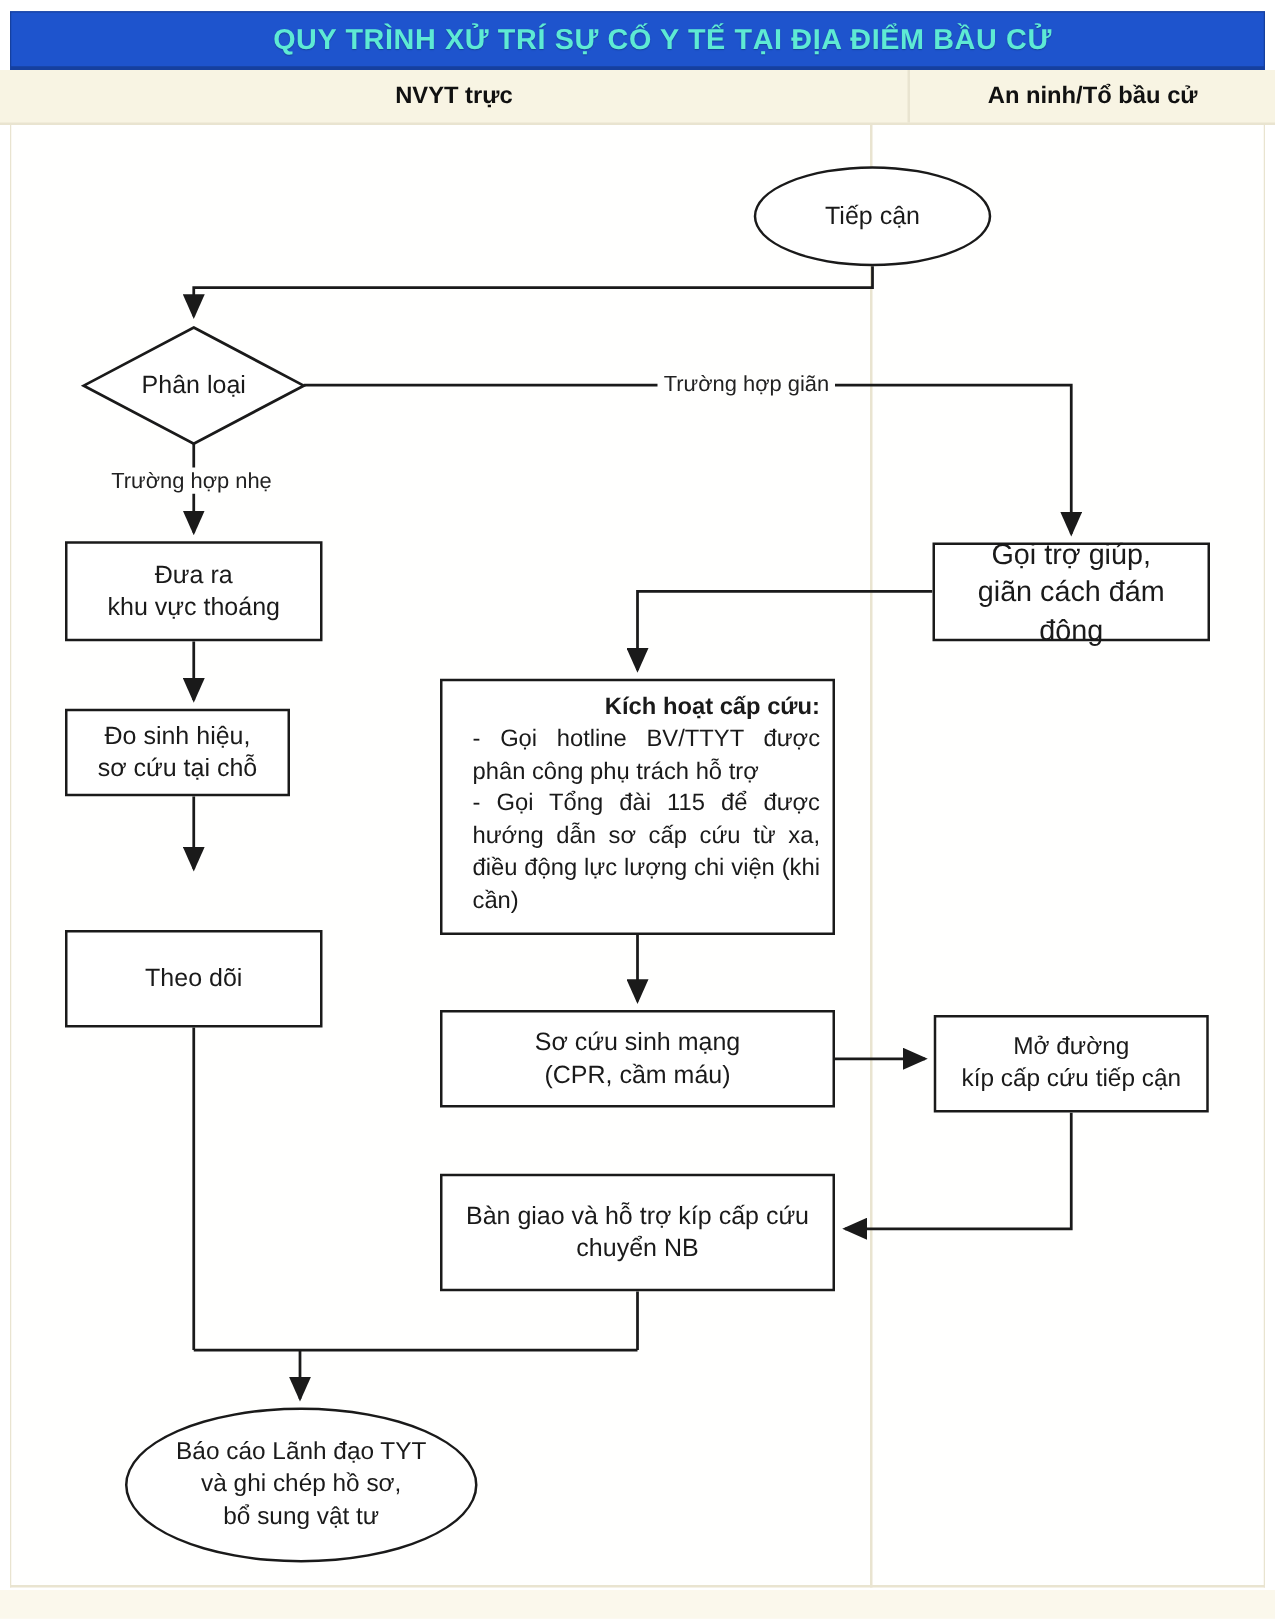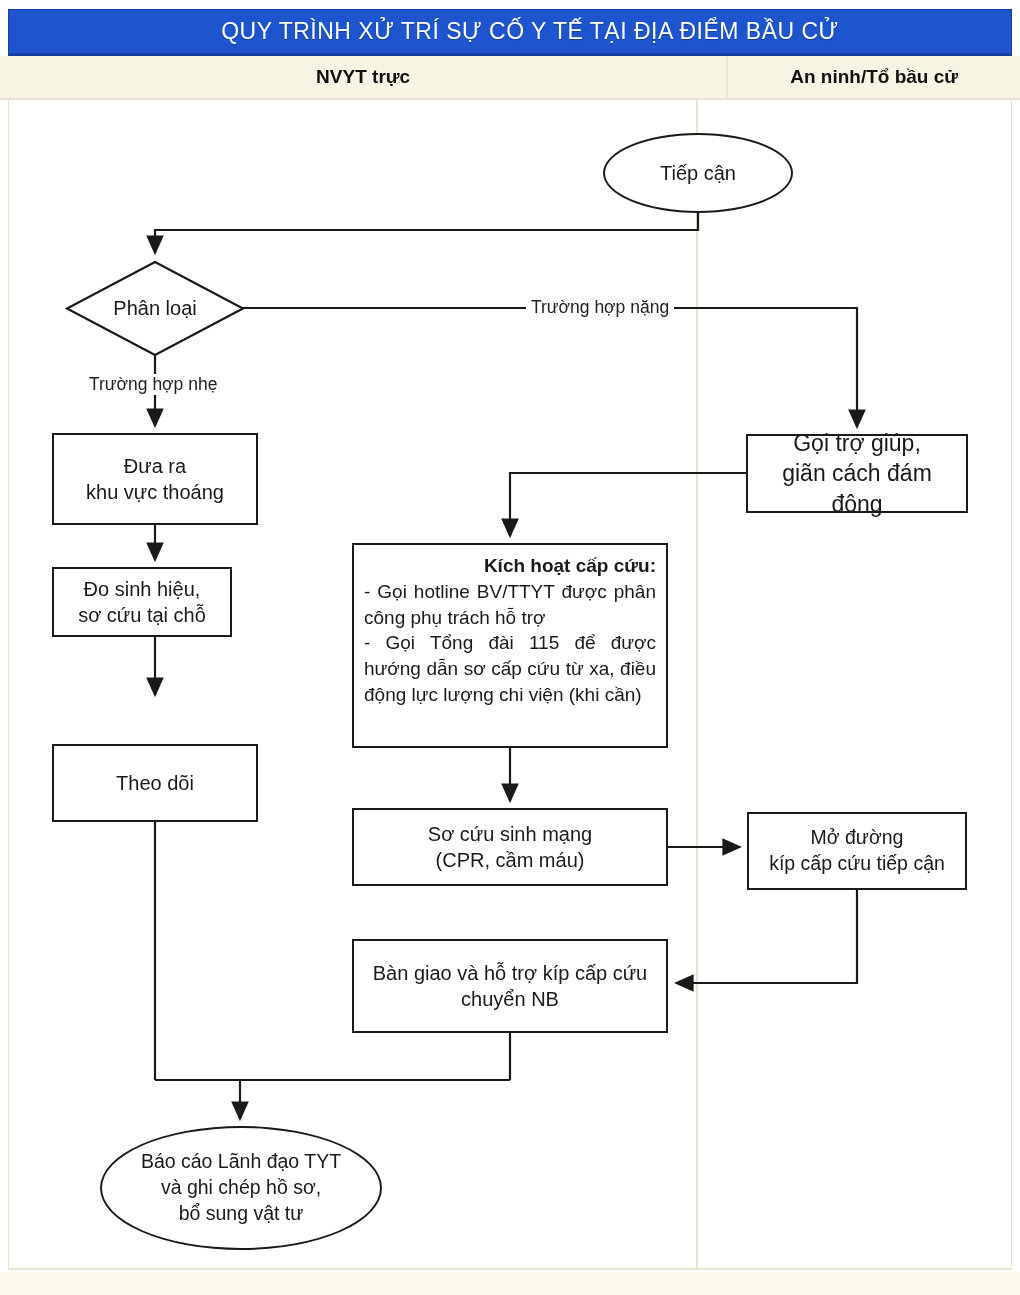--- a/index.html
+++ b/index.html
@@ -23,21 +23,21 @@
 
   
   .banner{
     position:absolute;left:8px;top:9px;width:1004px;height:47px;
     background:var(--banner-bg);
     border:1px solid var(--banner-border);
     border-bottom:3px solid var(--banner-border);
     display:flex;align-items:center;justify-content:center;
   }
   .banner-title{
-    color:#ffffff;font-size:23px;font-weight:400;letter-spacing:.5px;
+    color:#5eead4;font-size:23px;font-weight:700;letter-spacing:.5px;
     text-shadow:0 1px 1px rgba(0,0,0,.25);
     white-space:nowrap;
     margin-left:40px;
   }
 
   
   .lane-header{
     position:absolute;left:0;top:56px;width:1020px;height:44px;
     background:var(--header-bg);
     border-bottom:2px solid var(--lane-line);
@@ -83,37 +83,37 @@
     border:2px solid var(--ink);
     font-size:20px;line-height:1.32;
     white-space:pre-line;
     padding:4px 6px;
   }
   .node.ellipse{border-radius:50%;}
   .node.no-fill{background:transparent;border:none;}
 
   .n-tiep-can  {left:603px;top:133px;width:190px;height:80px;}
   .n-phan-loai {left:67px; top:262px;width:176px;height:93px;}
-  .n-dua-ra    {left:52px; top:433px;width:206px;height:92px;}
+  .n-dua-ra    {left:52px; top:433px;width:206px;height:80px;}
   .n-do-sinh   {left:52px; top:567px;width:180px;height:70px;}
   .n-theo-doi  {left:52px; top:702px;width:206px;height:78px;margin-top:42px;}
   .n-goi-tro   {left:746px;top:434px;width:222px;height:79px;font-size:23px;}
   .n-so-cuu    {left:352px;top:808px;width:316px;height:78px;}
   .n-mo-duong  {left:747px;top:812px;width:220px;height:78px;font-size:19.5px;}
   .n-ban-giao  {left:352px;top:939px;width:316px;height:94px;}
   .n-bao-cao   {left:100px;top:1126px;width:282px;height:124px;font-size:19.5px;}
 
   .n-kich-hoat{
     left:352px;top:543px;width:316px;height:205px;
     display:block;text-align:left;white-space:normal;
     padding:8px 10px 6px 10px;
     font-size:19px;line-height:1.36;
   }
   .kich-hoat-title{font-weight:700;text-align:right;}
-  .kich-hoat-item{text-align:justify;text-justify:inter-word;}
+  .kich-hoat-item{text-align:justify;text-justify:inter-word;margin-left:14px;}
 
   
   .edge-label{
     position:absolute;
     background:#fffffe;
     padding:0 5px;
     font-size:17.5px;color:#222;
     white-space:nowrap;
   }
   .lbl-nhe {left:84px; top:374px;}
@@ -198,15 +198,15 @@
 kíp cấp cứu tiếp cận</div>
 
   <div class="node n-ban-giao">Bàn giao và hỗ trợ kíp cấp cứu
 chuyển NB</div>
 
   <div class="node ellipse n-bao-cao">Báo cáo Lãnh đạo TYT
 và ghi chép hồ sơ,
 bổ sung vật tư</div>
 
   <div class="edge-label lbl-nhe">Trường hợp nhẹ</div>
-  <div class="edge-label lbl-nang">Trường hợp nặng</div>
+  <div class="edge-label lbl-nang">Trường hợp giãn</div>
 
 </div>
 
 </body></html>

